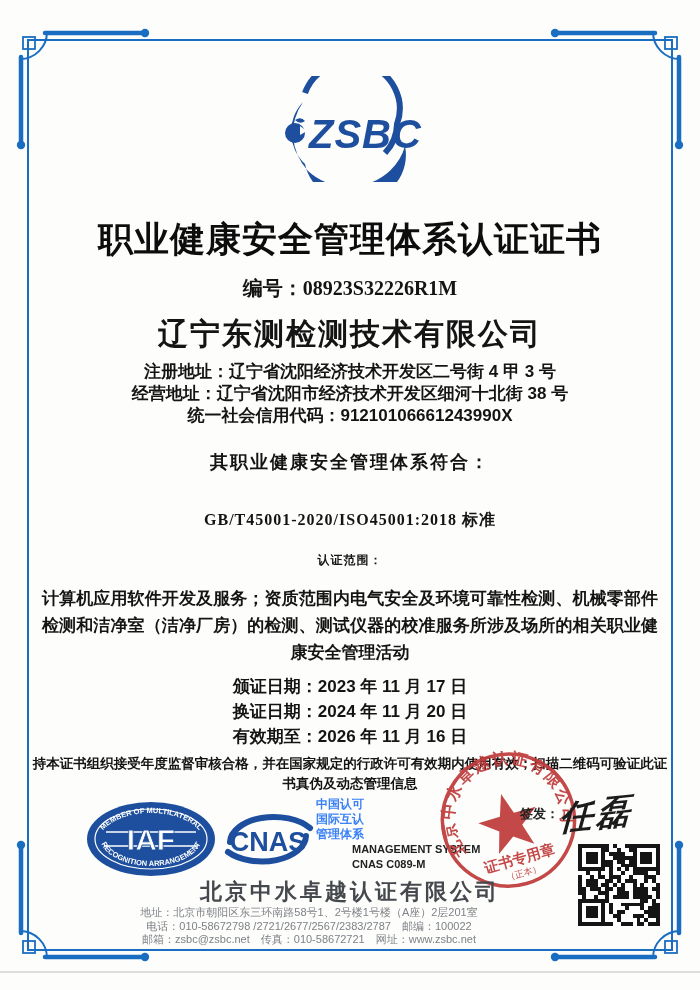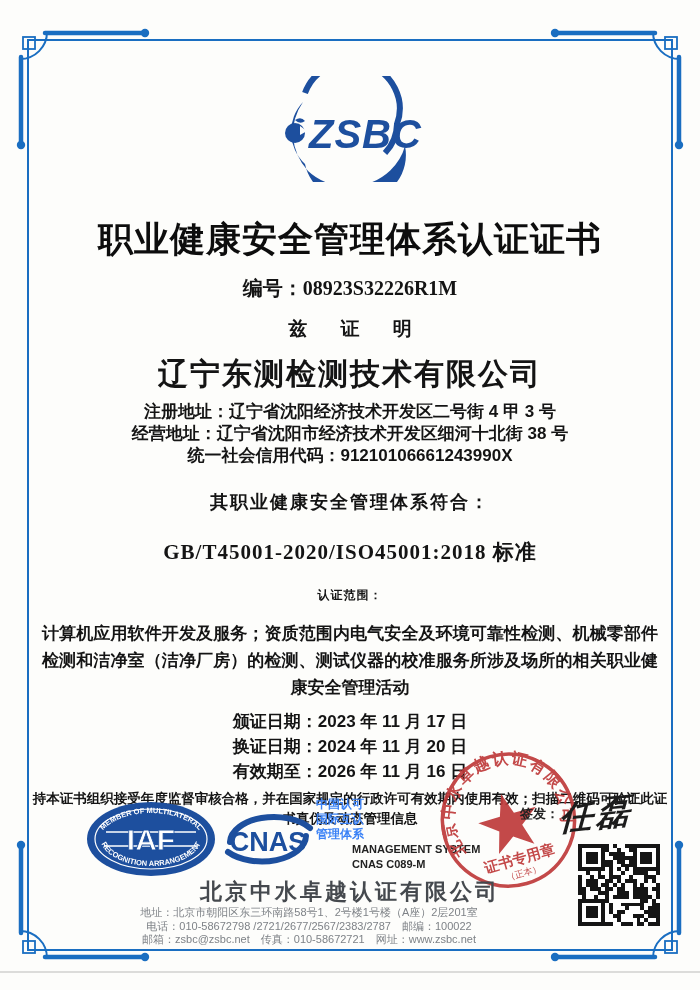--- a/index.html
+++ b/index.html
@@ -14,21 +14,21 @@
 
   .content{position:relative;z-index:2;text-align:center;}
 
   .logo-wrap{margin-top:76px;}
   .title{margin-top:30px;font-size:35px;font-weight:bold;letter-spacing:1px;color:#0d0d0d;}
   .cert-no{margin-top:12px;font-size:20px;font-weight:bold;font-family:"Liberation Serif","DejaVu Serif",serif;}
   .certify{margin-top:14px;font-size:19px;font-weight:bold;letter-spacing:14px;text-indent:14px;}
   .company{margin-top:12px;font-size:30px;font-weight:bold;letter-spacing:2px;}
   .addr{margin-top:6px;font-size:17px;font-weight:bold;line-height:21px;}
   .conform{margin-top:24px;font-size:18px;font-weight:bold;letter-spacing:2px;}
-  .standard{margin-top:24px;font-size:21px;font-weight:bold;letter-spacing:1px;font-family:"Liberation Serif","DejaVu Serif",serif;}
+  .standard{margin-top:36px;font-size:16px;font-weight:bold;letter-spacing:1px;font-family:"Liberation Serif","DejaVu Serif",serif;}
   .scope-label{margin-top:21px;font-size:12px;font-weight:bold;letter-spacing:1px;}
   .scope-text{
     margin:16px auto 0;width:616px;font-size:17px;font-weight:bold;line-height:27px;
     text-align:justify;text-align-last:center;
   }
   .dates{margin-top:8px;display:inline-block;text-align:left;font-size:17px;font-weight:bold;line-height:25px;}
   .dates div{white-space:nowrap;}
   .note{margin:5px auto 0;width:636px;font-size:13.5px;font-weight:bold;line-height:20px;}
 
   .bottom{position:absolute;left:0;top:0;width:700px;height:990px;z-index:3;}
@@ -89,21 +89,20 @@
         <path d="M 50,44 q 6,-4 10,1 q -5,4 -10,-1 Z" fill="#1d4f9e"></path>
         <path d="M 55,50 l 7,5 l -7,4 Z" fill="#fdfdfb"></path>
         <text x="64" y="72" font-size="40" font-weight="bold" font-style="italic" fill="#1d4f9e" letter-spacing="1" font-family="'Liberation Sans','DejaVu Sans',sans-serif">ZSBC</text>
       </svg>
     </div>
 
     <div class="title">职业健康安全管理体系认证证书</div>
 
     <div class="cert-no"><span>编号：</span><span>08923S32226R1M</span></div>
 
-    <div class="certify">兹 证 明</div>
 
     <div class="company">辽宁东测检测技术有限公司</div>
 
     <div class="addr">注册地址：辽宁省沈阳经济技术开发区二号街 4 甲 3 号</div>
     <div class="addr" style="margin-top:1px">经营地址：辽宁省沈阳市经济技术开发区细河十北街 38 号</div>
     <div class="addr" style="margin-top:1px">统一社会信用代码：91210106661243990X</div>
 
     <div class="conform">其职业健康安全管理体系符合：</div>
 
     <div class="standard">GB/T45001-2020/ISO45001:2018 标准</div>

